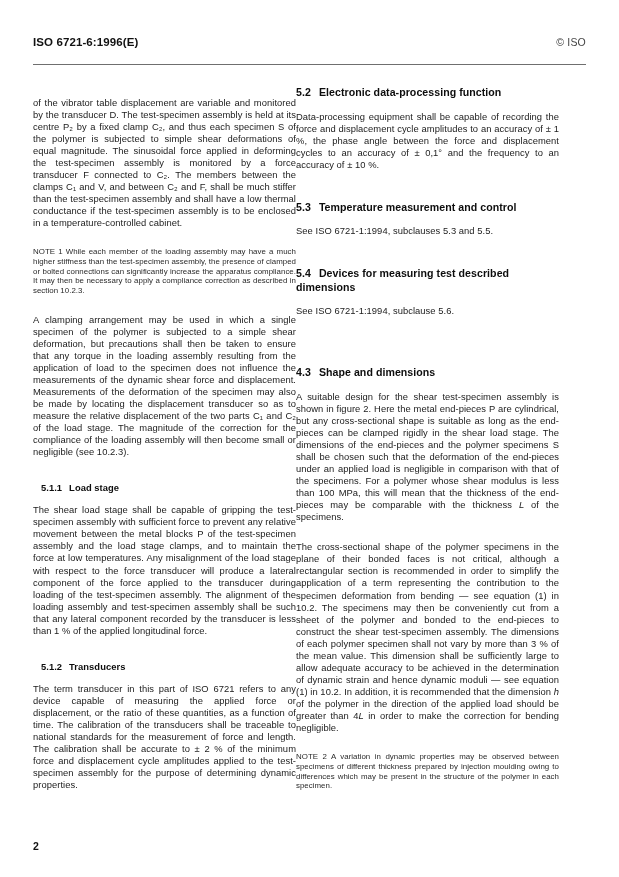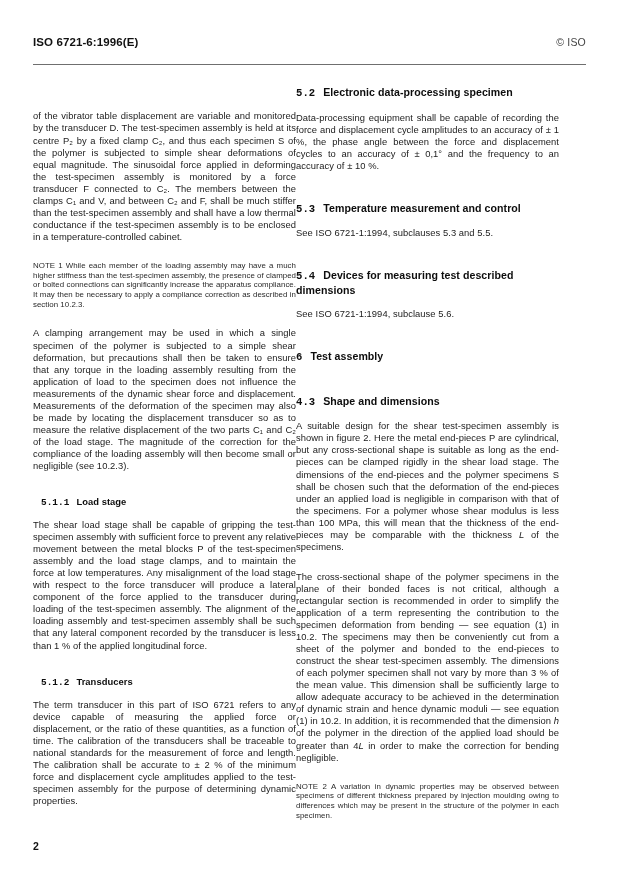--- a/index.html
+++ b/index.html
@@ -95,21 +95,20 @@
     margin: 0 0 10px 8px;
     font-size: 9.4px;
     font-weight: bold;
     line-height: 12px;
     color: #0d0d0d;
     letter-spacing: 0.05px;
   }
   .num {
     display: inline-block;
     margin-right: 7px;
-    font-family: Liberation Mono, monospace;
   }
   h2.clause .num { margin-right: 8px; }
 
   .sp-lg { height: 19px; }
   .sp-md { height: 13px; }
   .sp-sm { height: 7px; }
 
   i.var { font-style: italic; }
 
   
@@ -161,21 +160,21 @@
         <span class="num">5.1.2</span><span>Transducers</span>
       </h3>
 
       <p class="body">The term transducer in this part of ISO 6721 refers to any device capable of measuring the applied force or displacement, or the ratio of these quantities, as a function of time. The calibration of the transducers shall be traceable to national standards for the measurement of force and length. The calibration shall be accurate to ± 2 % of the minimum force and displacement cycle amplitudes applied to the test-specimen assembly for the purpose of determining dynamic properties.</p>
 
     </div>
 
     <div class="col">
 
       <h2 class="clause">
-        <span class="num">5.2</span><span>Electronic data-processing specimen</span>
+        <span class="num">5.2</span><span>Electronic data-processing function</span>
       </h2>
 
       <p class="body">Data-processing equipment shall be capable of recording the force and displacement cycle amplitudes to an accuracy of ± 1 %, the phase angle between the force and displacement cycles to an accuracy of ± 0,1° and the frequency to an accuracy of ± 10 %.</p>
 
       <div class="sp-lg"></div>
 
       <h2 class="clause">
         <span class="num">5.3</span><span>Temperature measurement and control</span>
       </h2>
 
@@ -184,23 +183,20 @@
       <div class="sp-lg"></div>
 
       <h2 class="clause">
         <span class="num">5.4</span><span>Devices for measuring test described dimensions</span>
       </h2>
 
       <p class="body">See ISO 6721-1:1994, subclause 5.6.</p>
 
       <div class="sp-lg"></div>
 
-      <h2 class="clause">
-        <span class="num">6</span><span>Test assembly</span>
-      </h2>
 
 
       <div class="sp-lg"></div>
 
       <h2 class="clause">
         <span class="num">4.3</span><span>Shape and dimensions</span>
       </h2>
 
       <p class="body"><span>A suitable design for the shear test-specimen assembly is shown in figure 2. Here the metal end-pieces P are cylindrical, but any cross-sectional shape is suitable as long as the end-pieces can be clamped rigidly in the shear load stage. The dimensions of the end-pieces and the polymer specimens S shall be chosen such that the deformation of the end-pieces under an applied load is negligible in comparison with that of the specimens. For a polymer whose shear modulus is less than 100 MPa, this will mean that the thickness of the end-pieces may be comparable with the thickness </span><i class="var">L</i><span> of the specimens.</span></p>
 

